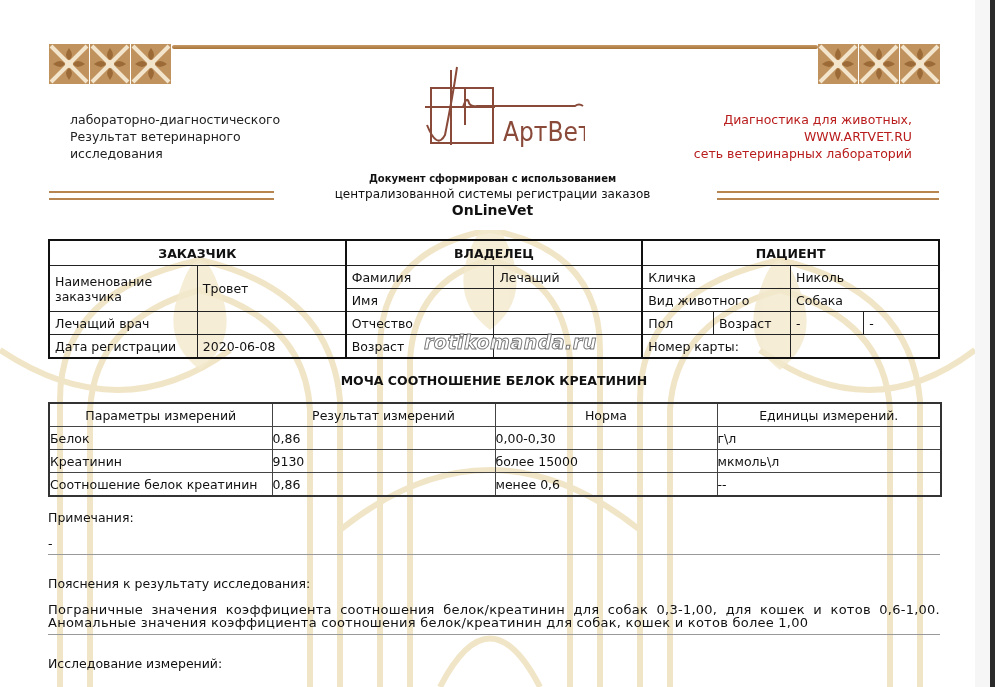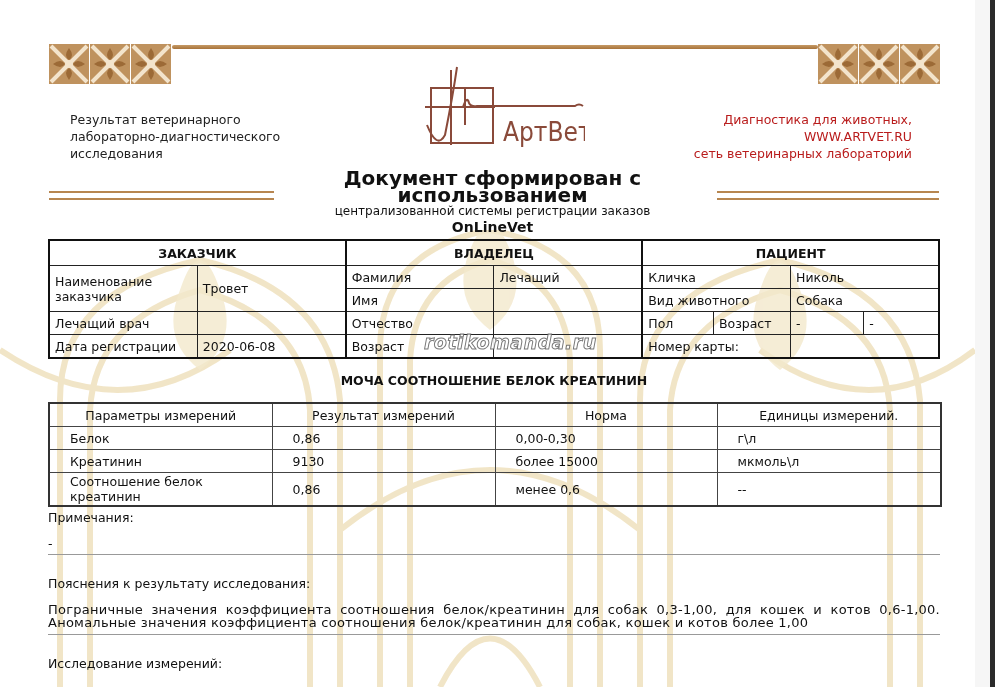--- a/index.html
+++ b/index.html
@@ -21,35 +21,35 @@
   .tile { width: 40px; height: 40px; }
   .rule-top { position: absolute; top: 45px; height: 4px; background: linear-gradient(#c69a66, #a8733a); border-radius: 2px; }
   .rule-mid { position: absolute; top: 191px; height: 5px; border-top: 2px solid #b78650; border-bottom: 2px solid #b78650; }
 
   .hdr-left { position: absolute; left: 70px; top: 111px; font-size: 12.5px; line-height: 17px; color: #222; }
   .hdr-right { position: absolute; right: 78px; top: 111px; font-size: 12.5px; line-height: 17px; color: #b91c1c; text-align: right; }
 
   .logo { position: absolute; left: 425px; top: 65px; width: 160px; height: 90px; }
 
   .title-block { position: absolute; left: 290px; top: 170px; width: 405px; text-align: center; }
-  .title-main { font-weight: bold; font-size: 20px; line-height: 17px; }
+  .title-main { font-weight: bold; font-size: 10px; line-height: 17px; }
   .title-sub { font-size: 12px; line-height: 14px; }
   .title-app { font-weight: bold; font-size: 14px; line-height: 18px; }
 
   table { border-collapse: collapse; }
   .info { position: absolute; left: 48px; top: 239px; width: 892px; font-size: 12.5px; table-layout: fixed; border-radius: 11px; }
   .info td, .info th { border: 1px solid #222; padding: 1px 5px; height: 20px; text-align: left; font-weight: normal; vertical-align: middle; background: transparent; }
   .info th { text-align: center; font-weight: bold; height: 22px; }
   .info .thick-l { border-left: 2px solid #111; }
   .info { border: 2px solid #111; }
 
   .section-title { position: absolute; left: 48px; top: 373px; width: 892px; text-align: center; font-weight: bold; font-size: 12.5px; }
 
   .results { position: absolute; left: 48px; top: 402px; width: 892px; font-size: 12.5px; table-layout: fixed; border: 2px solid #333; }
-  .results td, .results th { border: 1px solid #444; padding: 1px 20px; height: 20px; text-align: left; font-weight: normal; }
+  .results td, .results th { border: 1px solid #444; padding: 1px 0; height: 20px; text-align: left; font-weight: normal; }
   .results th { text-align: center; }
 
   .notes-label { position: absolute; left: 48px; top: 510px; font-size: 12.5px; }
   .notes-value { position: absolute; left: 48px; top: 536px; font-size: 12.5px; }
   .hr1 { position: absolute; left: 48px; top: 554px; width: 892px; border-top: 1px solid #999; }
   .expl-label { position: absolute; left: 48px; top: 576px; font-size: 12.5px; }
   .expl-text { position: absolute; left: 48px; top: 603px; width: 892px; font-size: 13px; line-height: 13px; text-align: justify; letter-spacing: 0.25px; }
   .hr2 { position: absolute; left: 48px; top: 634px; width: 892px; border-top: 1px solid #999; }
   .done-label { position: absolute; left: 48px; top: 656px; font-size: 12.5px; }
 
@@ -121,22 +121,22 @@
       </svg>
     <svg class="tile" viewBox="0 0 40 40">
         <rect width="40" height="40" fill="#bf925e"></rect>
         <path d="M2 2 L38 38 M38 2 L2 38" stroke="#f3e4cc" stroke-width="4"></path>
         <circle cx="20" cy="20" r="4" fill="#f3e4cc"></circle>
         <path d="M20 4 Q26 12 20 16 Q14 12 20 4Z M20 36 Q26 28 20 24 Q14 28 20 36Z M4 20 Q12 26 16 20 Q12 14 4 20Z M36 20 Q28 26 24 20 Q28 14 36 20Z" fill="#9c6a36"></path>
       </svg>
   </div>
 
   <div class="hdr-left">
+    <div>лабораторно-диагностического</div>
     <div>Результат ветеринарного</div>
-    <div>лабораторно-диагностического</div>
     <div>исследования</div>
   </div>
 
   <div class="hdr-right">
     <div>Диагностика для животных,</div>
     <div>WWW.ARTVET.RU</div>
     <div>сеть ветеринарных лабораторий</div>
   </div>
 
   <svg class="logo" viewBox="0 0 160 90">

